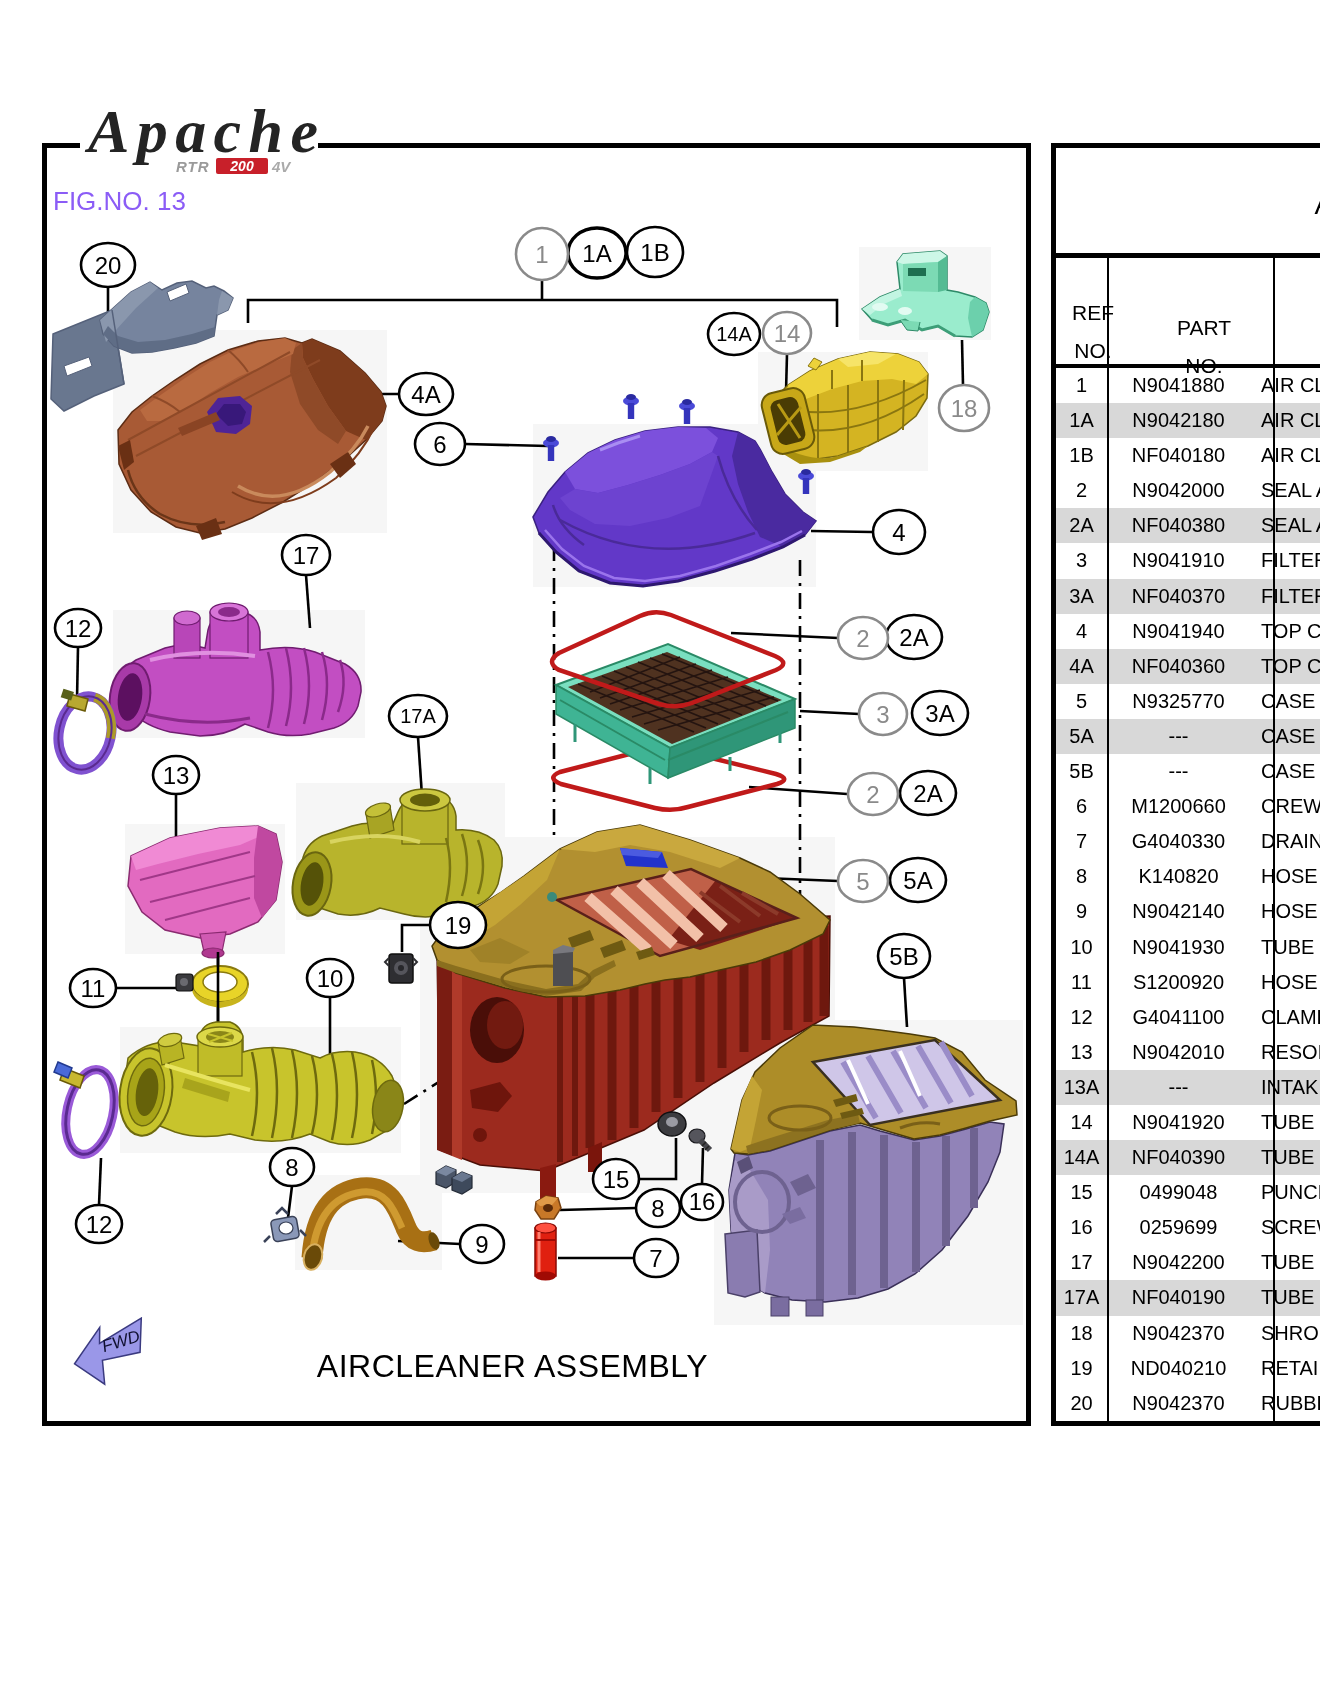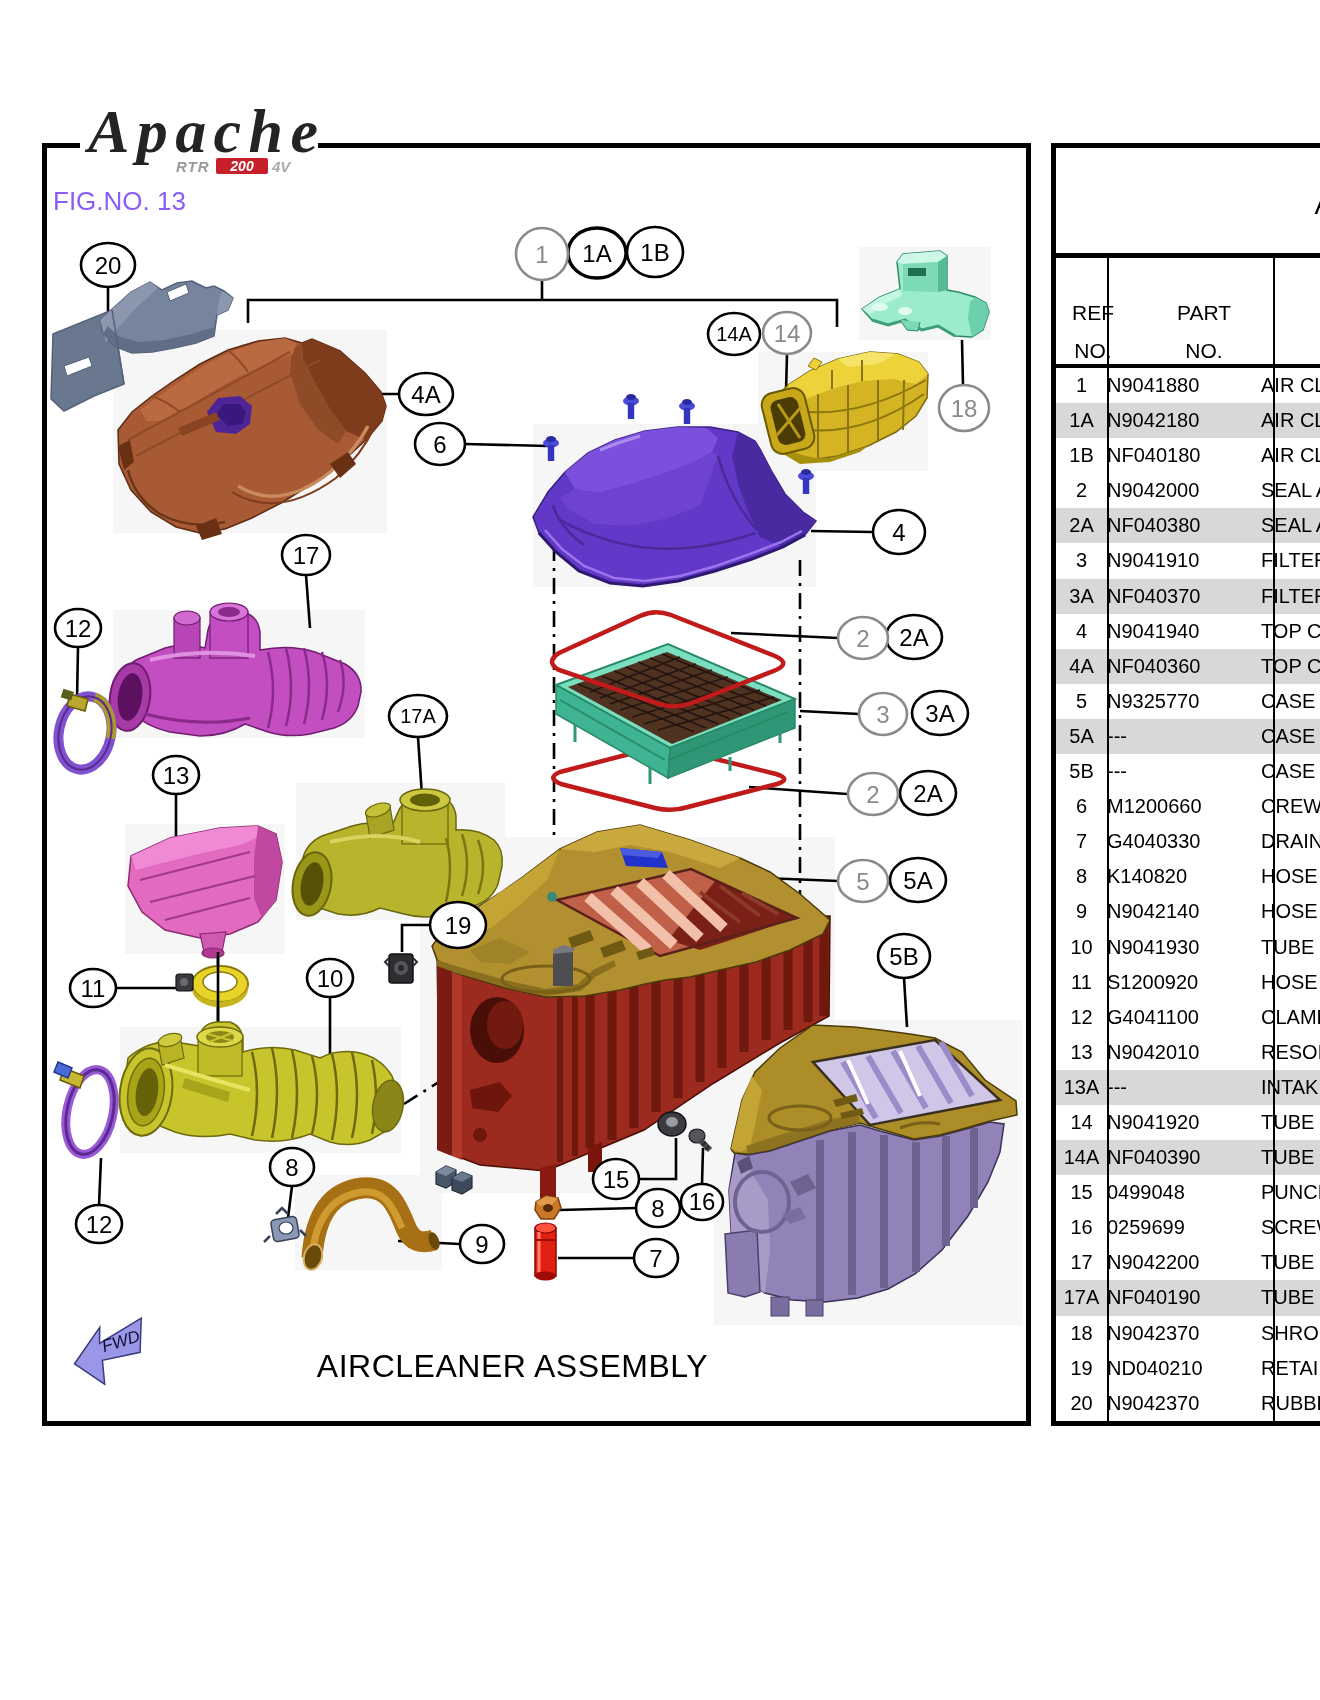--- a/index.html
+++ b/index.html
@@ -3,24 +3,24 @@
 <meta charset="utf-8">
 <style>
 html,body{margin:0;padding:0;background:#fff;}
 body{width:1320px;height:1700px;position:relative;overflow:hidden;font-family:"Liberation Sans",sans-serif;}
 *{box-sizing:border-box;}
 .mainbox{position:absolute;left:42px;top:143px;width:989px;height:1283px;border:5px solid #000;}
 .tbl{position:absolute;left:1051px;top:143px;width:861px;height:1283px;border:5px solid #000;background:#fff;}
 .titlerow{height:110px;border-bottom:5px solid #000;display:flex;align-items:center;justify-content:center;font-size:28px;padding-top:8px;}
 .hdrrow{height:110px;border-bottom:4px solid #000;display:flex;}
 .hdrrow .c1{width:74px;text-align:center;font-size:21px;line-height:38px;padding-top:36px;}
-.hdrrow .c2{width:148px;text-align:center;font-size:21px;line-height:38px;padding-top:36px;}
+.hdrrow .c2{width:148px;text-align:center;font-size:21px;line-height:38px;padding-top:36px;margin-top:15px;}
 .row{height:35.1px;display:flex;font-size:20px;line-height:35.1px;}
 .row .c1{width:51px;text-align:center;}
-.row .c2{width:143px;text-align:left;}
+.row .c2{width:143px;text-align:center;}
 .row .c3{flex:1;padding-left:11px;}
 .row.g{background:#d8d8d8;}
 .vline1{position:absolute;left:51px;top:110px;width:2px;bottom:0;background:#000;}
 .vline2{position:absolute;left:217px;top:110px;width:2px;bottom:0;background:#000;}
 .figno{position:absolute;left:53px;top:186px;font-size:26px;color:#8b5cf6;}
 .title{position:absolute;left:42px;width:941px;top:1348px;text-align:center;font-size:32px;color:#000;letter-spacing:0.5px;}
 svg{position:absolute;left:0;top:0;}
 </style>
 </head>
 <body>

